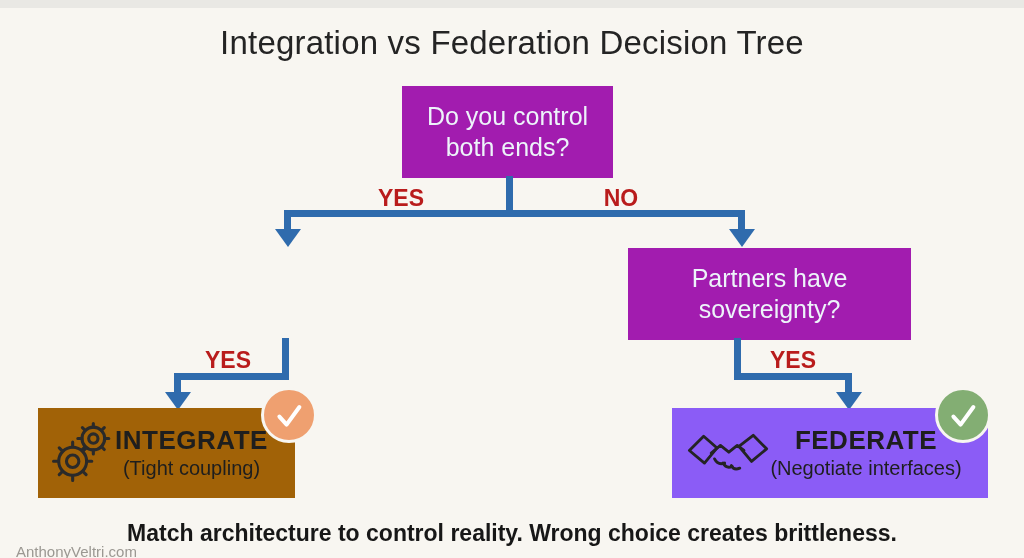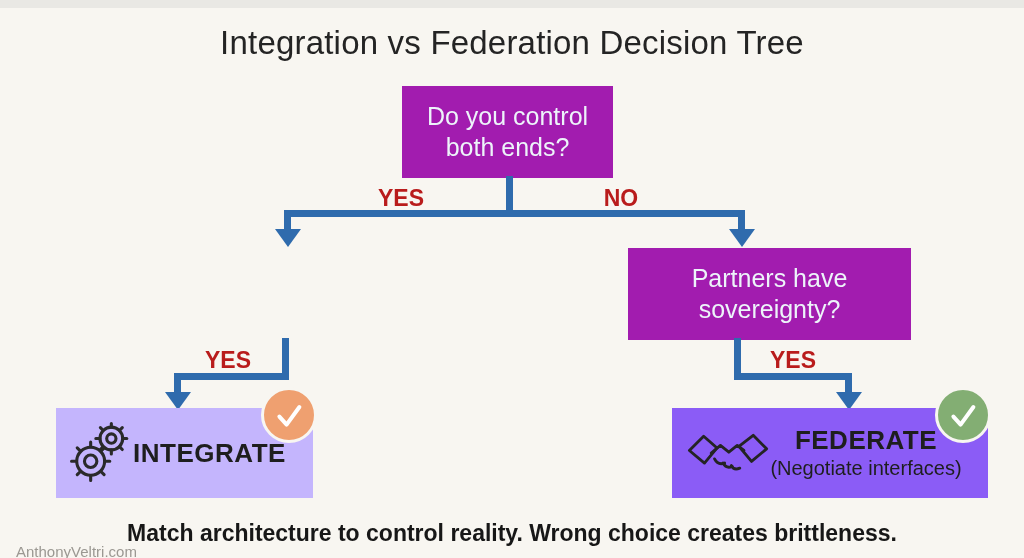--- a/index.html
+++ b/index.html
@@ -94,21 +94,21 @@
   .bl-no-top    { left: 571px; top: 177px; }
   .bl-yes-left  { left: 178px; top: 339px; }
   .bl-yes-right { left: 743px; top: 339px; }
 
   
   .result {
     position: absolute;
     display: flex;
     align-items: center;
   }
-  .result-integrate { left: 56px;  top: 400px; width: 257px; height: 90px; background: #c4b5fd; }
+  .result-integrate { left: 38px;  top: 400px; width: 257px; height: 90px; background: #a16207; }
   .result-federate  { left: 672px; top: 400px; width: 316px; height: 90px; background: #8b5cf6; justify-content: center; }
 
   .result .icon-wrap { flex: 0 0 auto; margin-left: 14px; display: flex; align-items: center; }
   .result .texts { flex: 1 1 auto; text-align: center; padding-right: 26px; }
   .result .r-title {
     font-size: 26px;
     font-weight: 700;
     color: #1e1e1e;
     letter-spacing: 0.5px;
     line-height: 1.1;
@@ -176,20 +176,21 @@
         <circle cx="40" cy="16" r="11"></circle>
         <circle cx="40" cy="16" r="4.5"></circle>
         <path d="M51,16 L55,16 M47.8,23.8 L50.6,26.6 M40,27 L40,31 M32.2,23.8 L29.4,26.6 M29,16 L25,16 M32.2,8.2 L29.4,5.4 M40,5 L40,1.5 M47.8,8.2 L50.6,5.4"></path>
         <circle cx="20" cy="38" r="13.5"></circle>
         <circle cx="20" cy="38" r="6"></circle>
         <path d="M34,38 L38.5,38 M29.9,47.9 L33,51 M20,52 L20,56.5 M10.1,47.9 L7,51 M6,38 L1.5,38 M10.1,28.1 L7,25 M20,24 L20,19.5 M29.9,28.1 L33,25"></path>
       </svg>
     </span>
     <span class="texts">
       <div class="r-title">INTEGRATE</div>
+      <div class="r-sub">(Tight coupling)</div>
     </span>
   </div>
   <div class="badge badge-integrate">
     <svg width="40" height="40" viewBox="0 0 50 50">
       <polyline points="13,27 22,37 38,15" fill="none" stroke="#ffffff" stroke-width="5" stroke-linecap="round" stroke-linejoin="round"></polyline>
     </svg>
   </div>
 
   <div class="result result-federate">
     <span class="icon-wrap">

